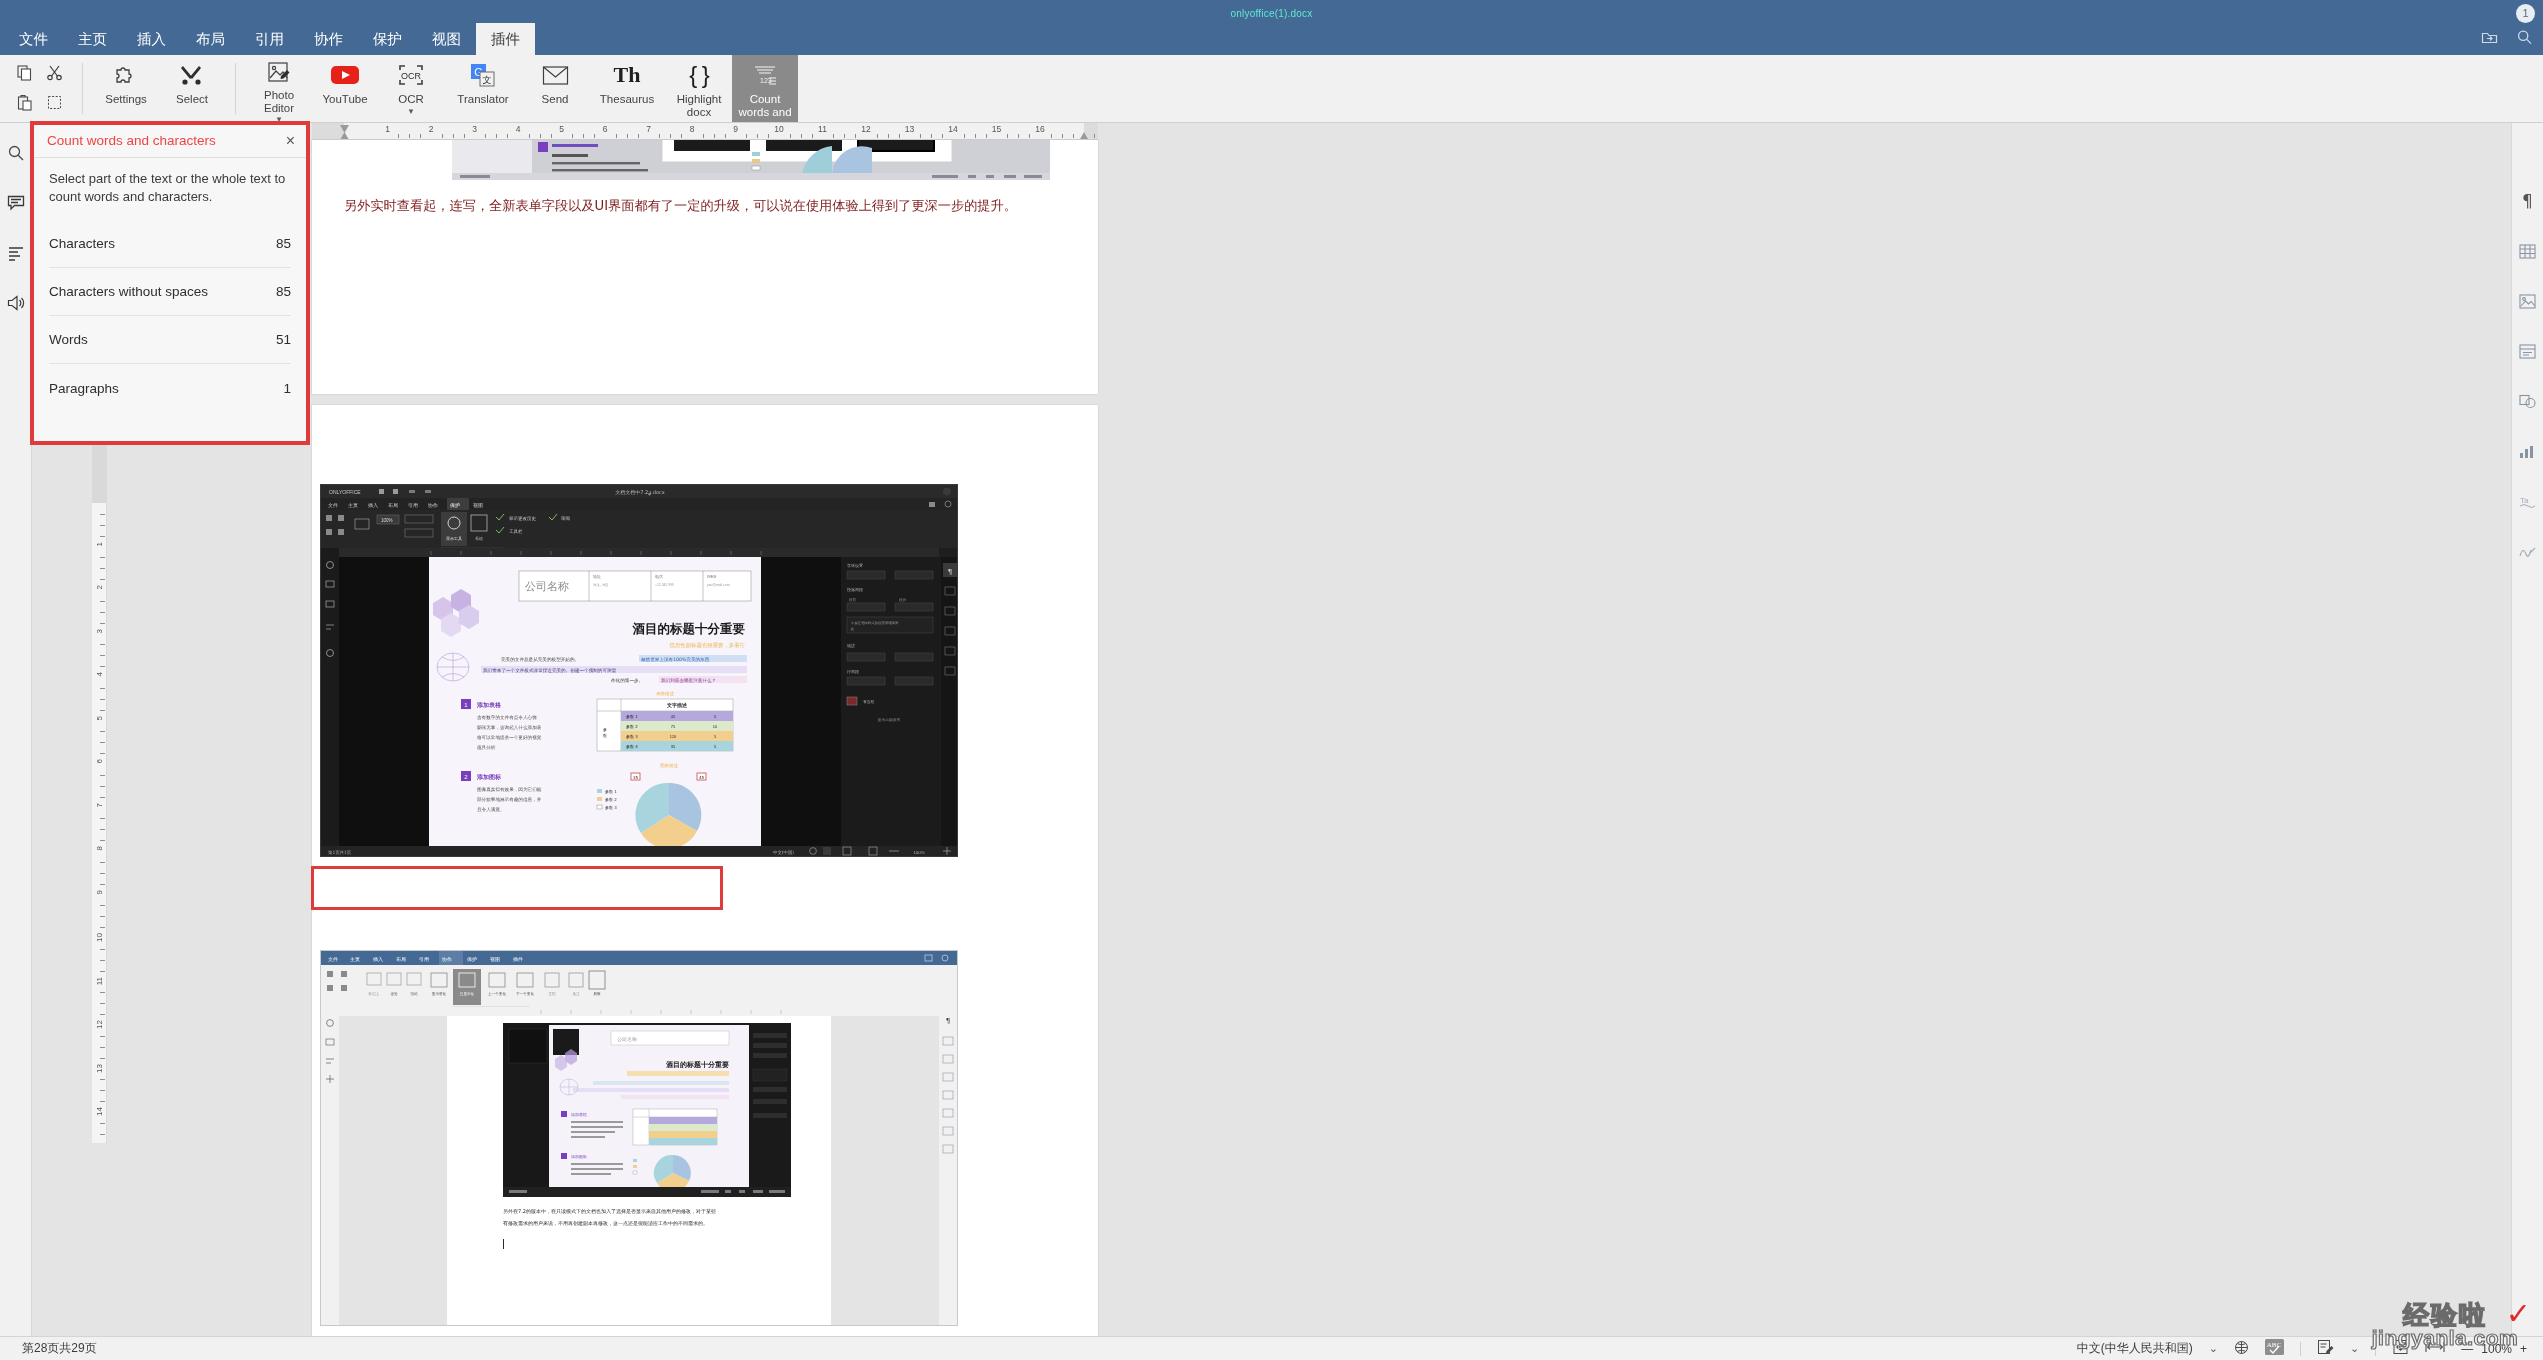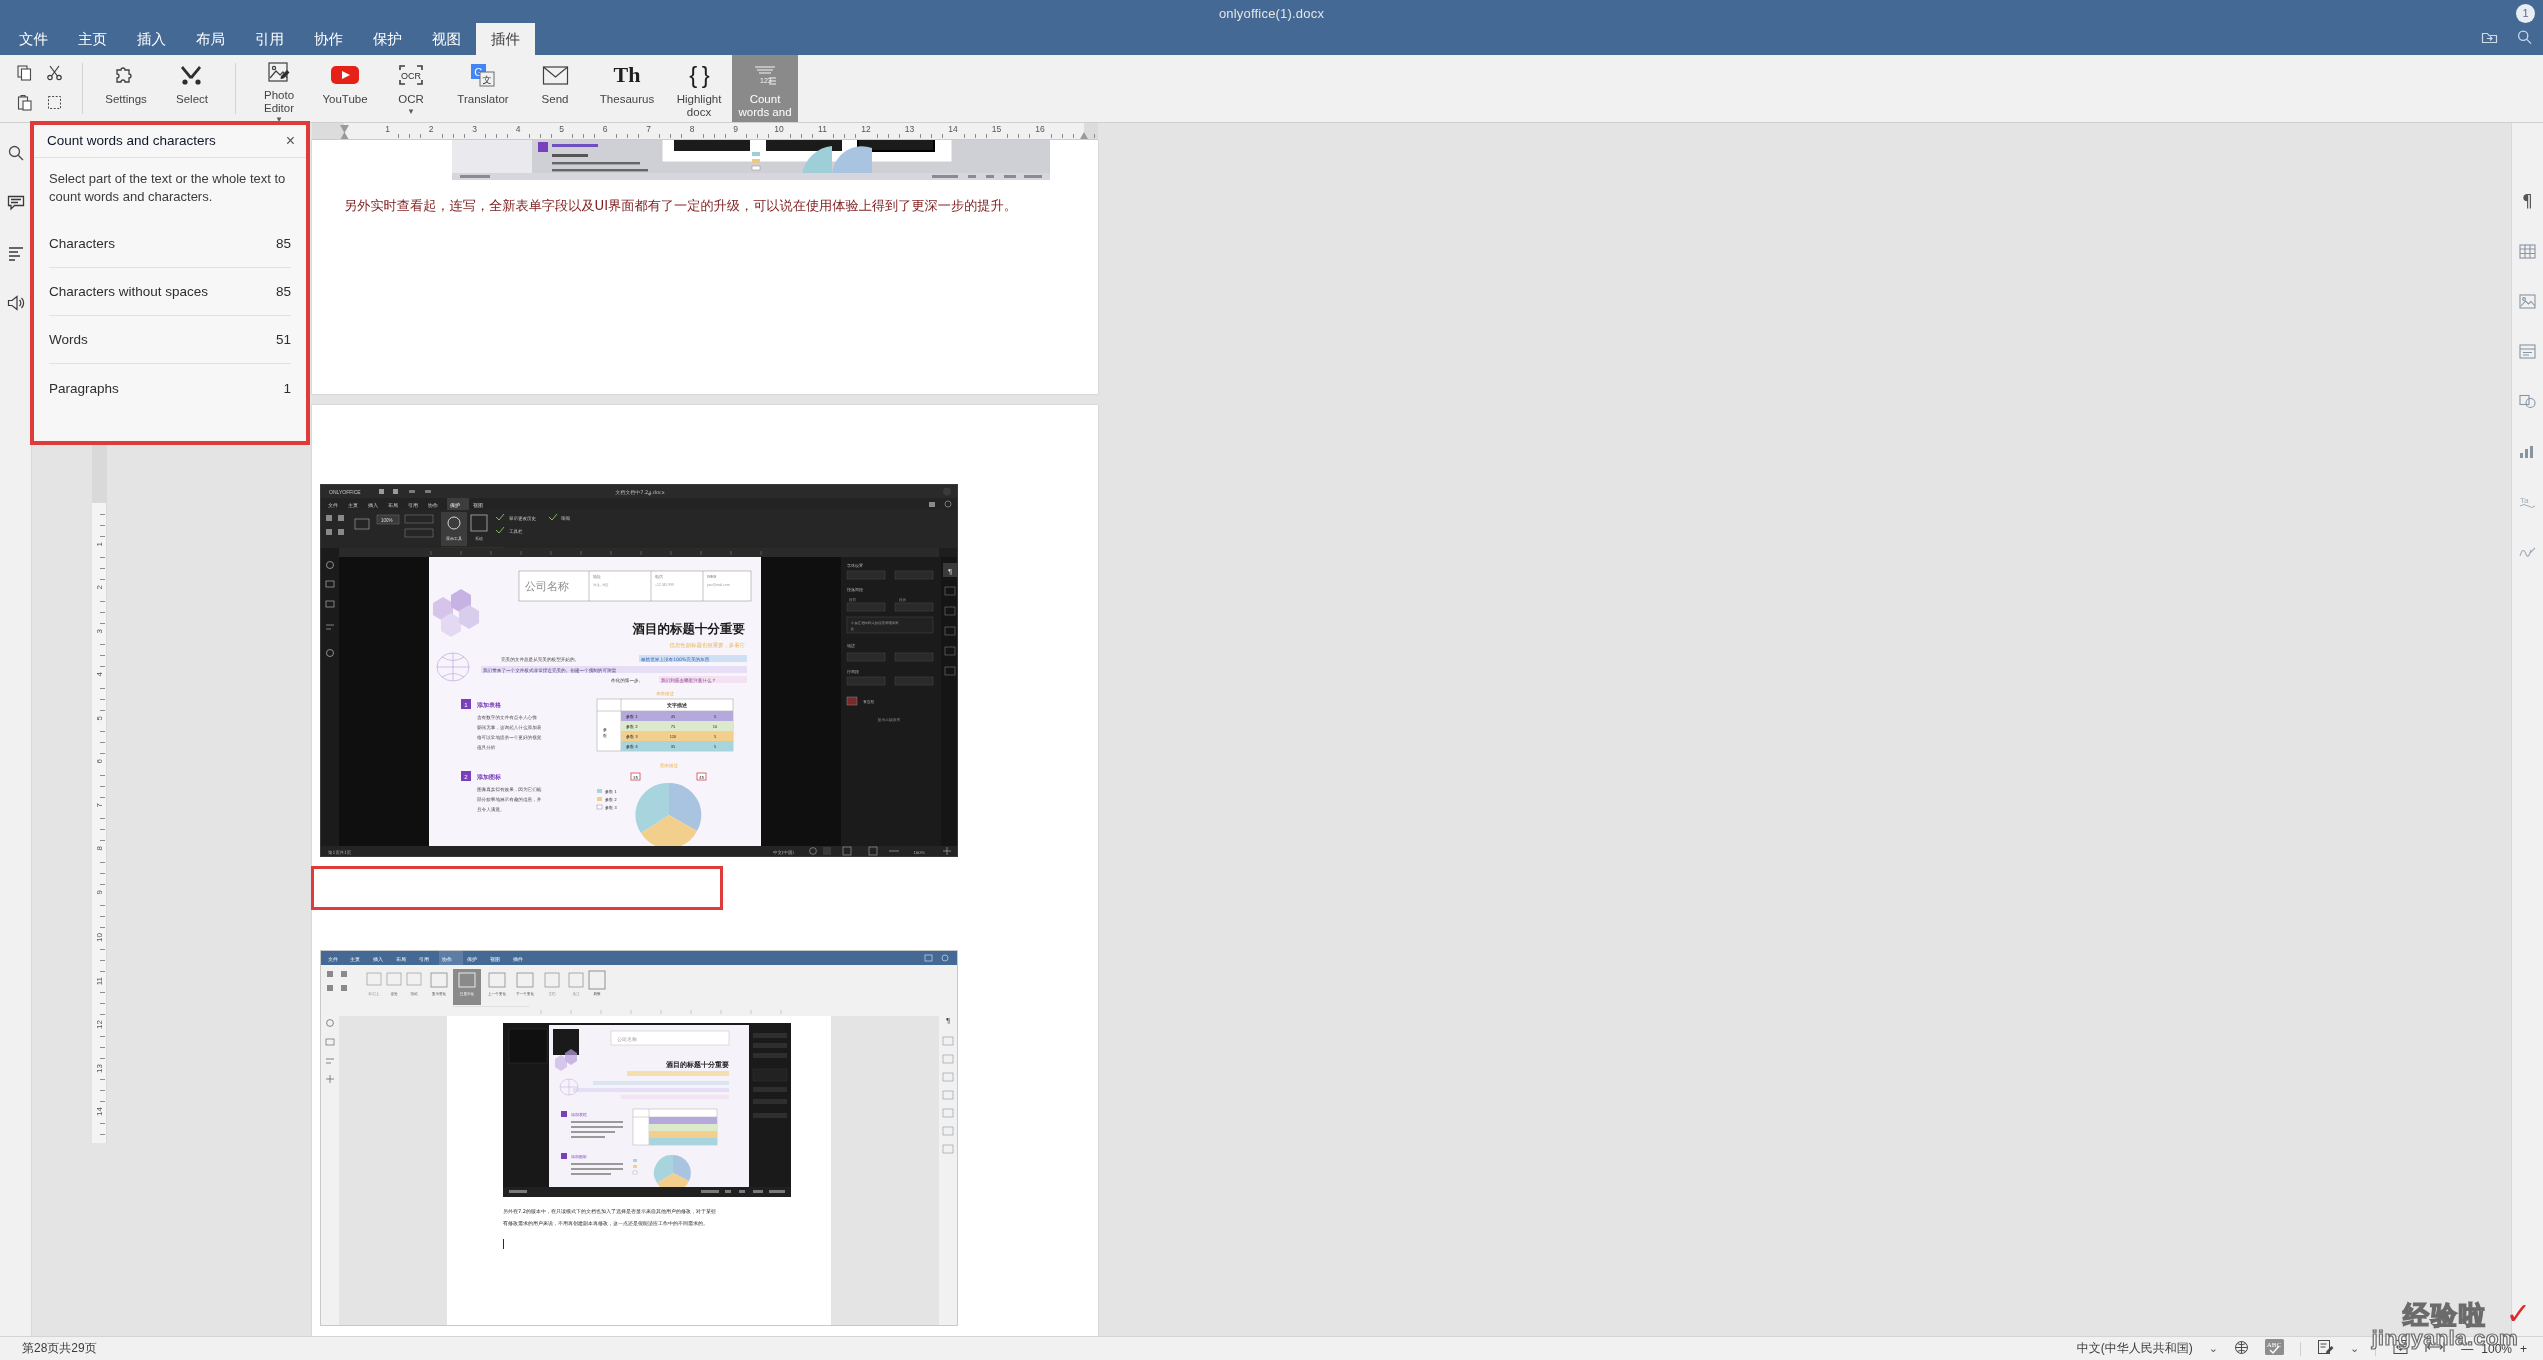--- a/index.html
+++ b/index.html
@@ -10,21 +10,21 @@
     background: #e8e8e8;
   }
 
   
   #titlebar {
     position: absolute; left: 0; top: 0; width: 2543px; height: 26px;
     background: #446995;
     display: flex; align-items: center; justify-content: center;
   }
   #titlebar .title-text {
-    color: #e5e5e5; font-size: 13px; letter-spacing: .2px;
+    color: #5eead4; font-size: 10px; letter-spacing: .2px;
   }
   #titlebar .tb-right {
     position: absolute; right: 8px; top: 0; height: 26px;
     display: flex; align-items: center; gap: 10px;
   }
   .avatar-badge {
     width: 19px; height: 19px; border-radius: 50%;
     background: #e9eef4; color: #5d6b7d;
     font-size: 11px; display: flex; align-items: center; justify-content: center;
   }
@@ -101,21 +101,21 @@
   #plugin-panel {
     position: absolute; left: 32px; top: 123px; width: 276px; height: 320px;
     background: #f7f7f7; border: 1px solid #dcdcdc;
     outline: 4px solid #e03b3b; outline-offset: -2px;
     z-index: 5;
   }
   #plugin-panel .pp-head {
     height: 34px; display: flex; align-items: center; justify-content: space-between;
     padding: 0 12px 0 14px; border-bottom: 1px solid #e0e0e0;
   }
-  #plugin-panel .pp-title { font-size: 13.5px; color: #0f172a; }
+  #plugin-panel .pp-title { font-size: 13.5px; color: #ef4444; }
   #plugin-panel .pp-close { font-size: 16px; color: #555; cursor: pointer; line-height: 1; }
   #plugin-panel .pp-desc {
     padding: 12px 16px 0 16px; font-size: 13px; color: #3b3b3b; line-height: 18px;
   }
   #plugin-panel .pp-rows { margin-top: 14px; padding: 0 16px; }
   #plugin-panel .pp-row {
     display: flex; justify-content: space-between; align-items: center;
     height: 48px; font-size: 13.5px; color: #2e2e2e;
     border-bottom: 1px solid #e2e2e2;
   }

